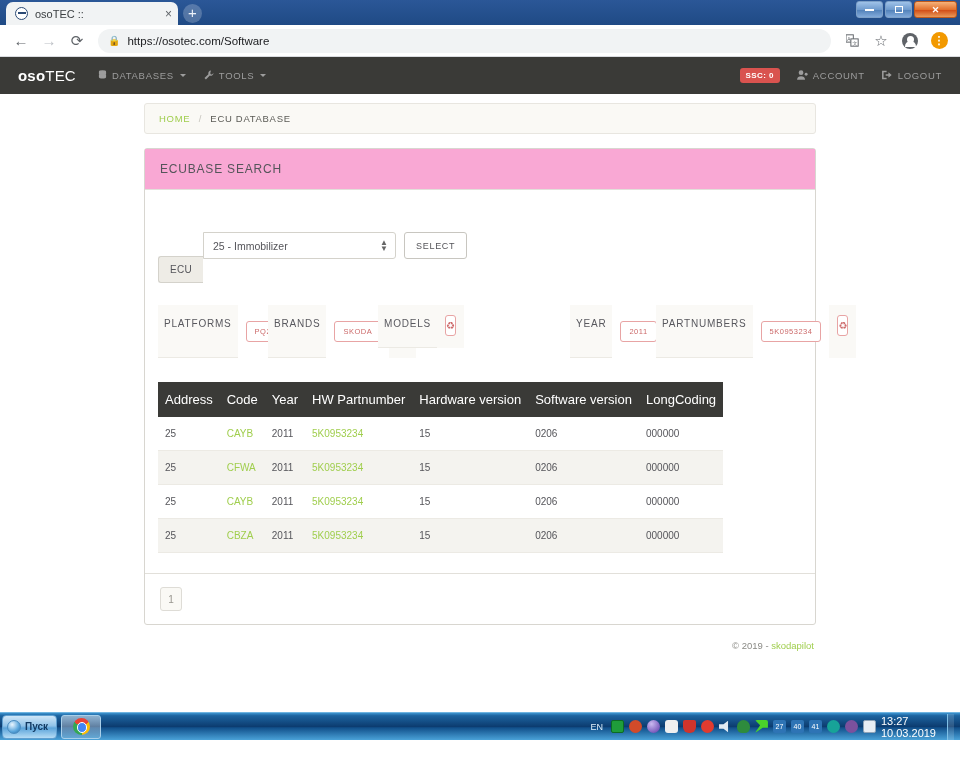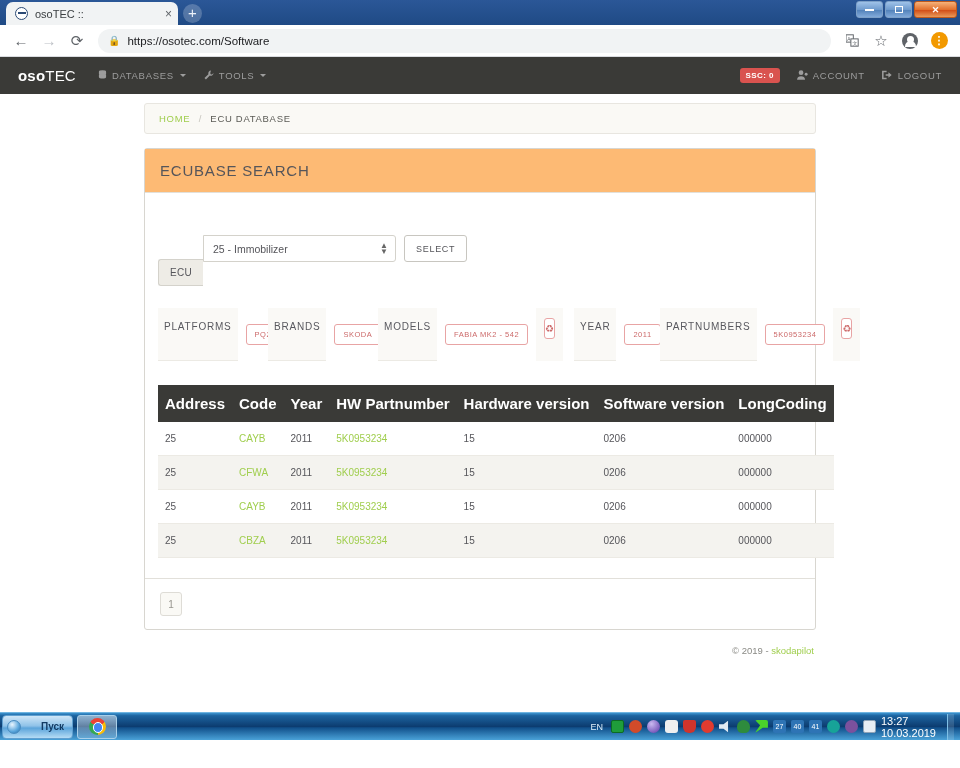--- a/index.html
+++ b/index.html
@@ -130,22 +130,22 @@
     font-size: 9.5px; letter-spacing: .7px; color: #5a5a55;
   }
   .bc-link { color: #a0ce4e; }
   .bc-sep { color: #c6c4bd; margin: 0 5px; }
 
   .panel {
     background: #fff; border: 1px solid #d8d6d0;
     border-radius: 3px; margin-top: 14px;
   }
   .panel-head {
-    background: #fdba74; border-bottom: 1px solid #e2e0da;
-    padding: 13px 15px; font-size: 15px; letter-spacing: .8px; color: #55555a;
+    background: #f9a8d4; border-bottom: 1px solid #e2e0da;
+    padding: 13px 15px; font-size: 12px; letter-spacing: .8px; color: #55555a;
   }
   .panel-body { padding: 18px 13px 20px 13px; }
 
   
   .ecu-row { display: flex; align-items: center; }
   .ecu-addon {
     background: #eeece6; border: 1px solid #d4d2cb; border-right: none;
     border-radius: 3px 0 0 3px;
     font-size: 10px; color: #55555a; padding: 0 11px;
     height: 27px; display: flex; align-items: center; letter-spacing:.3px;margin-top:48px;
@@ -189,21 +189,21 @@
     height: 21px; display: flex; align-items: center; justify-content: center;
     cursor: pointer;
   }
   .recycle { font-size: 10px; line-height: 1; }
 
   
   .tbl-wrap { margin-top: 24px; width: 537px; }
   table { border-collapse: collapse; width: 100%; }
   thead th {
     background: #3a3a37; color: #fff;
-    font-size: 15px; font-weight: bold;
+    font-size: 13px; font-weight: normal;
     text-align: left; padding: 10px 7px;
     white-space: nowrap;
   }
   tbody td {
     font-size: 10px; color: #55555a;
     padding: 11px 7px;
     border-bottom: 1px solid #eceae4;
   }
   tbody tr:nth-child(even) { background: #f4f3ef; }
   td.green { color: #a0ce4e; }
@@ -231,21 +231,21 @@
     width: 960px; height: 28px;
     background: linear-gradient(to bottom, #2a7fbd 0%, #1c5f9a 8%, #0d3e72 48%, #0a3straight 49%, #114e86 52%, #3f9ad4 100%);
     background: linear-gradient(to bottom, #3c93cf 0%, #1d64a0 10%, #0c3c70 50%, #11508b 55%, #4aa2d8 100%);
     display: flex; align-items: center;
     border-top: 1px solid #6fb4e0;
   }
   .start {
     margin-left: 2px; height: 24px;
     background: linear-gradient(to bottom, #cfe6f7 0%, #8fc2e8 45%, #5ca4da 55%, #b5dcf5 100%);
     border: 1px solid #5f9fd0; border-radius: 4px;
-    display: flex; align-items: center; gap: 20px;
+    display: flex; align-items: center; gap: 4px;
     padding: 0 8px 0 4px;
     font-size: 10px; font-weight: bold; color: #123a63;
   }
   .start-orb {
     width: 14px; height: 14px; border-radius: 50%;
     background: radial-gradient(circle at 35% 30%, #eaf6ff, #5aa6dc 60%, #2a6ea8);
     border: 1px solid #4a8cc0;
   }
   .tb-task {
     margin-left: 4px; width: 40px; height: 24px;
@@ -416,23 +416,20 @@
                 </div>
                 <div class="fcol-reset">
                   <div class="reset-btn">
                       <span class="recycle">♻</span>
                     </div>
                 </div>
               </div>
 
               <div class="fcol" style="width:182px">
                 <div class="fcol-head">MODELS</div>
-                <div class="fcol-tags">
-                  <span class="tag">FABIA MK2 - 542</span>
-                </div>
                 <div class="fcol-reset">
                   <div class="reset-btn">
                       <span class="recycle">♻</span>
                     </div>
                 </div>
               </div>
 
               <div class="fcol" style="width:72px">
                 <div class="fcol-head">YEAR</div>
                 <div class="fcol-tags">

